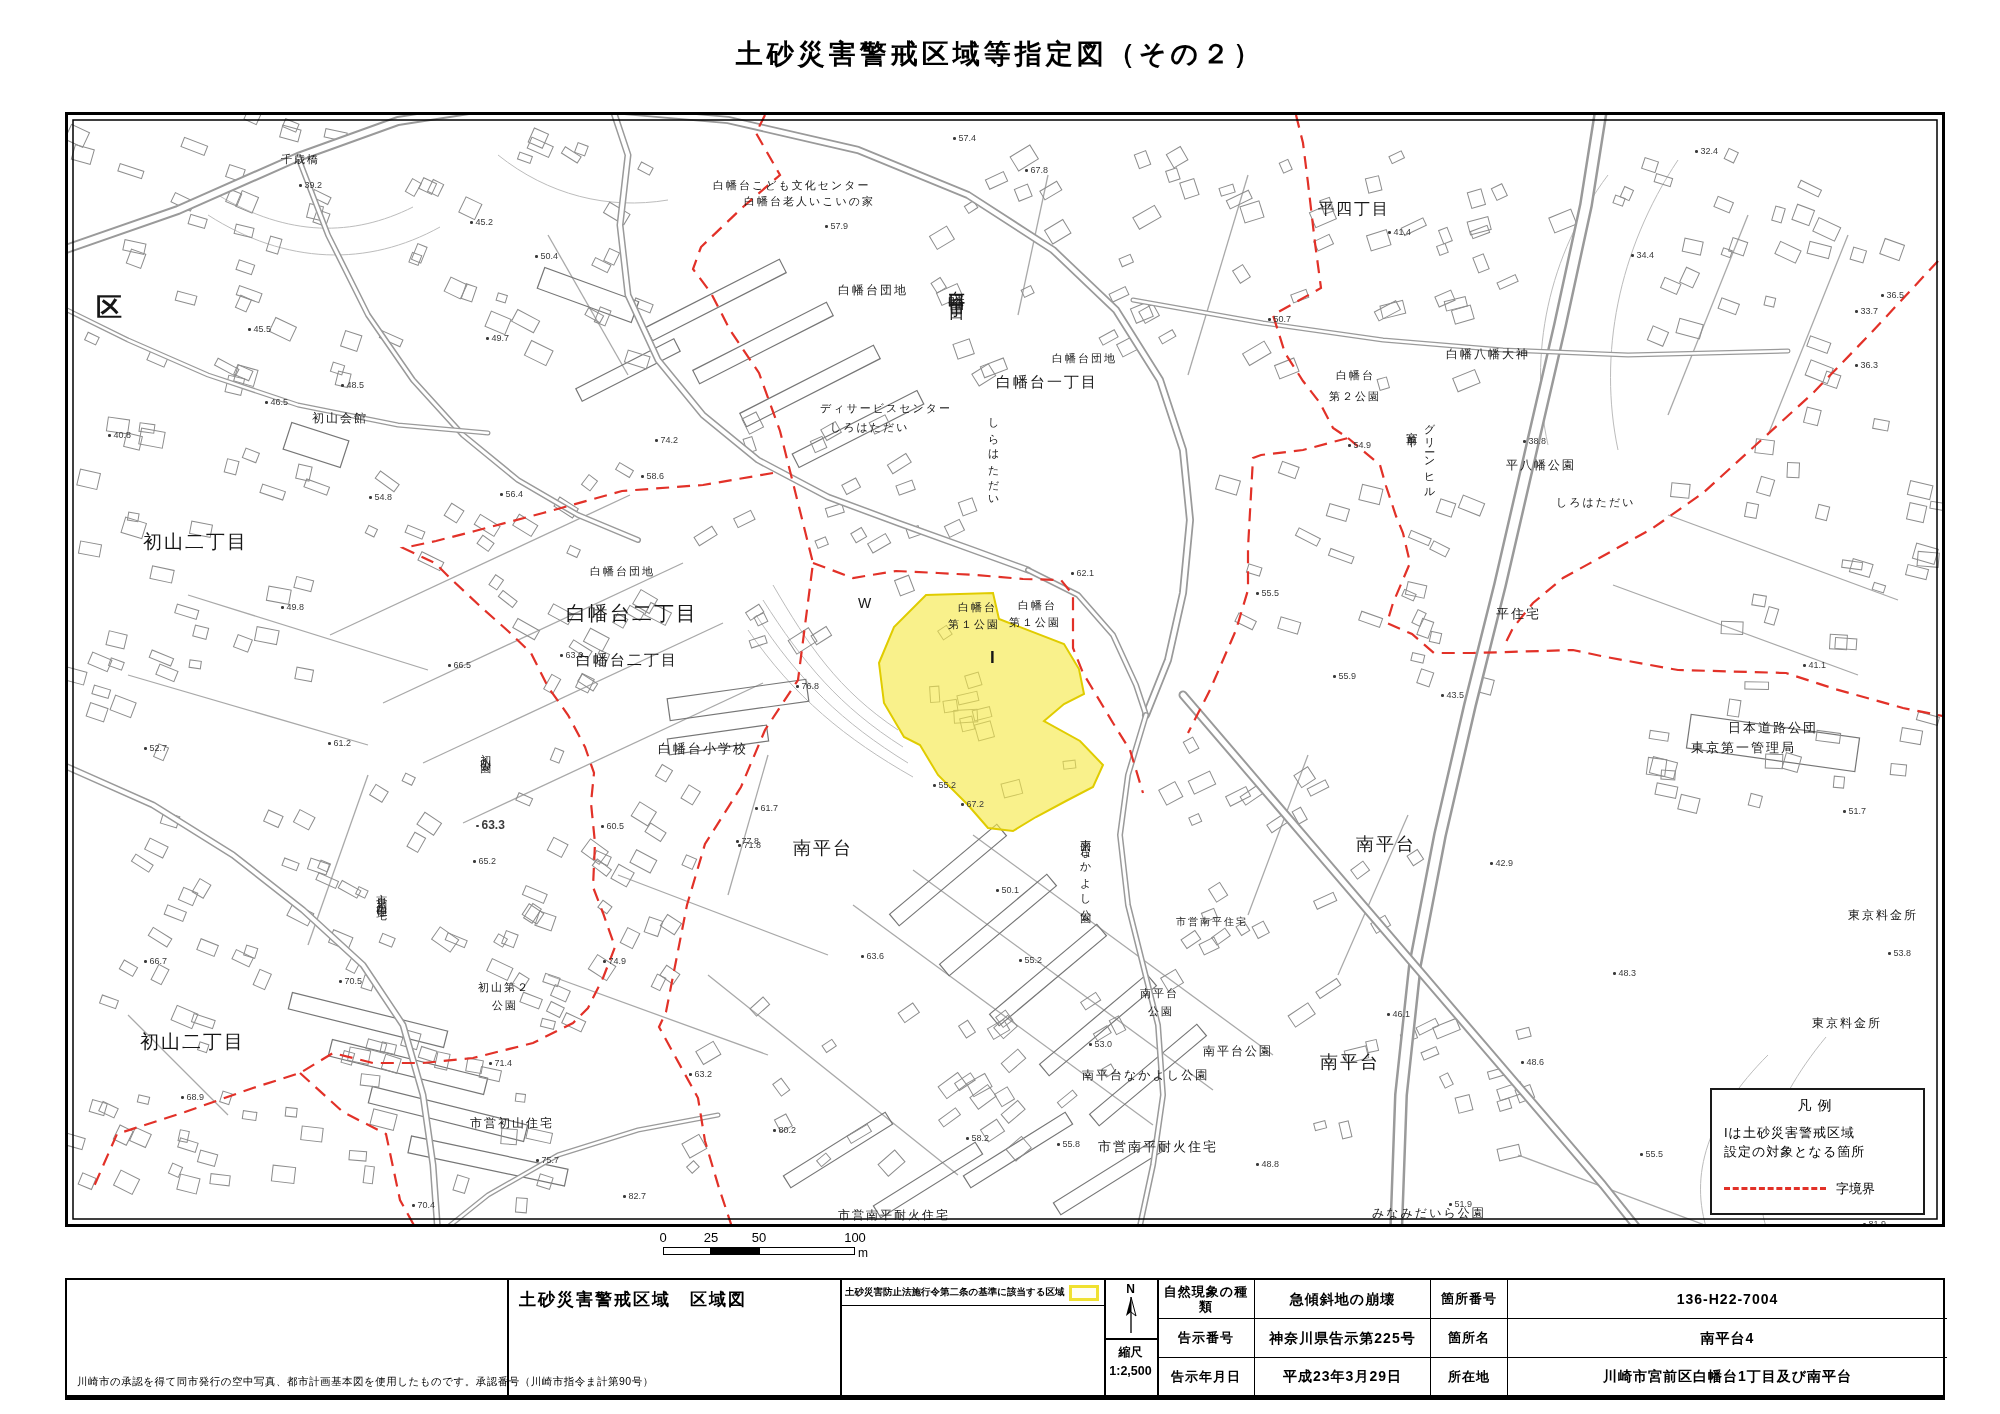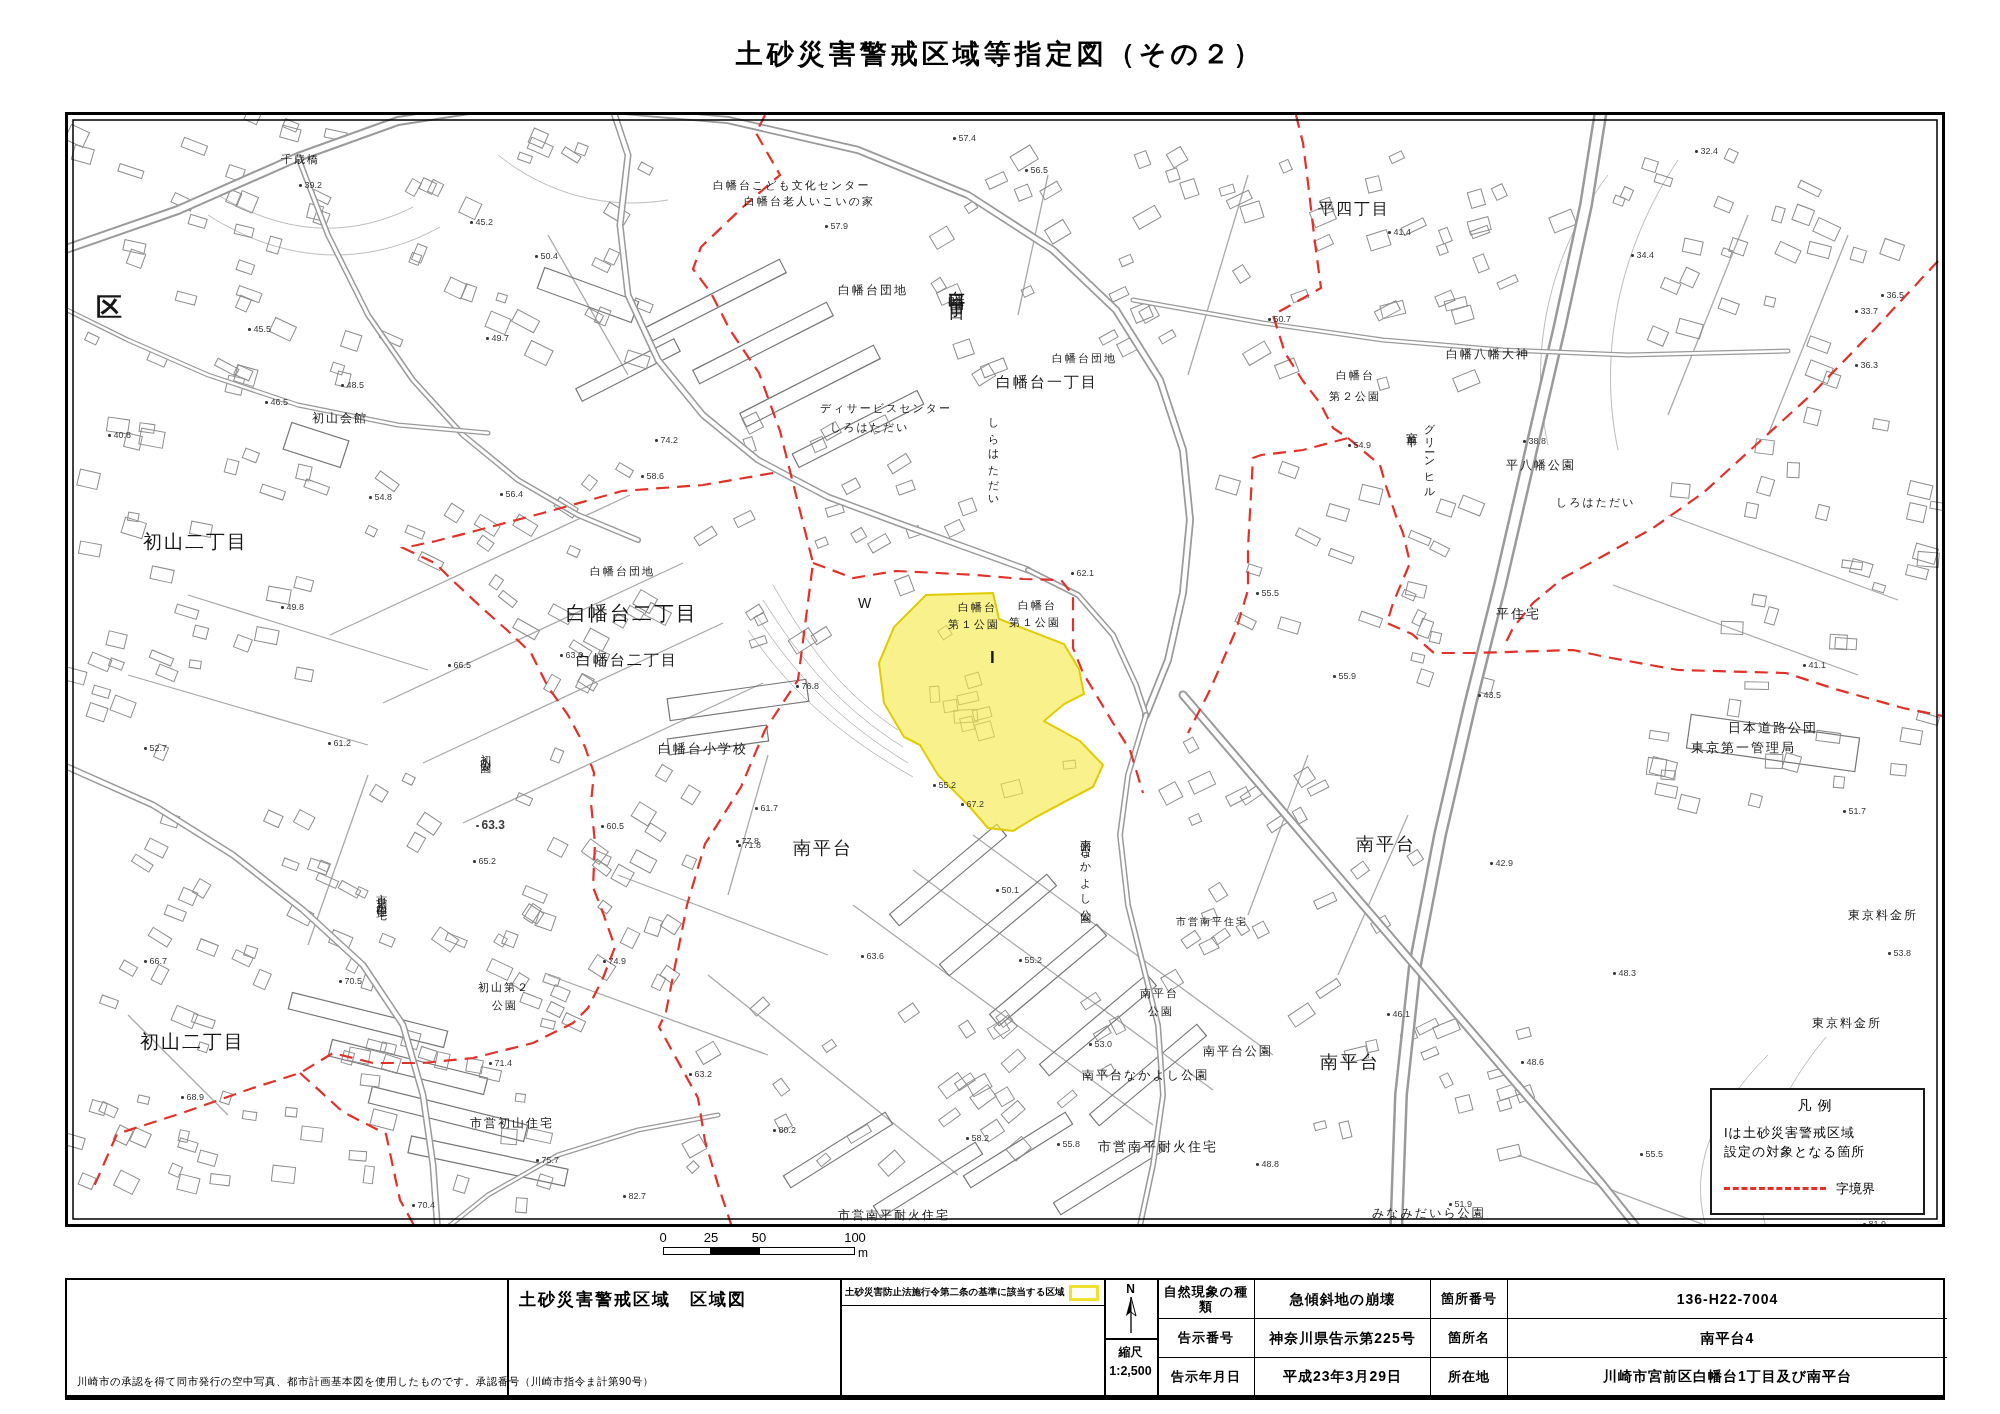--- a/index.html
+++ b/index.html
@@ -701,21 +701,21 @@
           <div class="maplabel" style="left: 1744px; top: 901px; font-size: 12px;">東京料金所</div>
           <div class="maplabel" style="left: 1304px; top: 1091px; font-size: 12px;">みなみだいら公園</div>
           <div class="maplabel" style="left: 1438px; top: 343px; font-size: 12px;">平八幡公園</div>
           <div class="maplabel" style="left: 1488px; top: 381px; font-size: 11px;">しろはただい</div>
           <div class="maplabel" style="left: 1428px; top: 491px; font-size: 13px;">平住宅</div>
           <div class="maplabel vert" style="left: 1336px; top: 308px; font-size: 11px;">宮前平</div>
           <div class="maplabel vert" style="left: 1354px; top: 300px; font-size: 11px;">グリーンヒル</div>
           <div class="maplabel" style="left: 790px; top: 480px; font-size: 14px;">W</div>
           <div class="maplabel bold" style="left: 922px; top: 532px; font-size: 17px;">I</div>
           <div class="spot" style="left: 885px; top: 18px;">57.4</div>
-          <div class="spot" style="left: 957px; top: 50px;">56.5</div>
+          <div class="spot" style="left: 957px; top: 50px;">67.8</div>
           <div class="spot" style="left: 757px; top: 106px;">57.9</div>
           <div class="spot" style="left: 402px; top: 102px;">45.2</div>
           <div class="spot" style="left: 231px; top: 65px;">39.2</div>
           <div class="spot" style="left: 467px; top: 136px;">50.4</div>
           <div class="spot" style="left: 180px; top: 209px;">45.5</div>
           <div class="spot" style="left: 273px; top: 265px;">48.5</div>
           <div class="spot" style="left: 418px; top: 218px;">49.7</div>
           <div class="spot" style="left: 40px; top: 315px;">40.8</div>
           <div class="spot" style="left: 197px; top: 282px;">46.5</div>
           <div class="spot" style="left: 301px; top: 377px;">54.8</div>
@@ -725,21 +725,21 @@
           <div class="spot" style="left: 1563px; top: 135px;">34.4</div>
           <div class="spot" style="left: 1627px; top: 31px;">32.4</div>
           <div class="spot" style="left: 1787px; top: 191px;">33.7</div>
           <div class="spot" style="left: 1813px; top: 175px;">36.5</div>
           <div class="spot" style="left: 1787px; top: 245px;">36.3</div>
           <div class="spot" style="left: 1200px; top: 199px;">50.7</div>
           <div class="spot" style="left: 1280px; top: 325px;">54.9</div>
           <div class="spot" style="left: 1455px; top: 321px;">38.8</div>
           <div class="spot" style="left: 1188px; top: 473px;">55.5</div>
           <div class="spot" style="left: 1265px; top: 556px;">55.9</div>
-          <div class="spot" style="left: 1410px; top: 575px;">43.5</div>
+          <div class="spot" style="left: 1373px; top: 575px;">43.5</div>
           <div class="spot" style="left: 1735px; top: 545px;">41.1</div>
           <div class="spot" style="left: 1422px; top: 743px;">42.9</div>
           <div class="spot" style="left: 1775px; top: 691px;">51.7</div>
           <div class="spot" style="left: 1545px; top: 853px;">48.3</div>
           <div class="spot" style="left: 1820px; top: 833px;">53.8</div>
           <div class="spot" style="left: 1572px; top: 1034px;">55.5</div>
           <div class="spot" style="left: 1381px; top: 1084px;">51.9</div>
           <div class="spot" style="left: 1795px; top: 1104px;">81.9</div>
           <div class="spot" style="left: 492px; top: 535px;">63.6</div>
           <div class="spot" style="left: 380px; top: 545px;">66.5</div>

